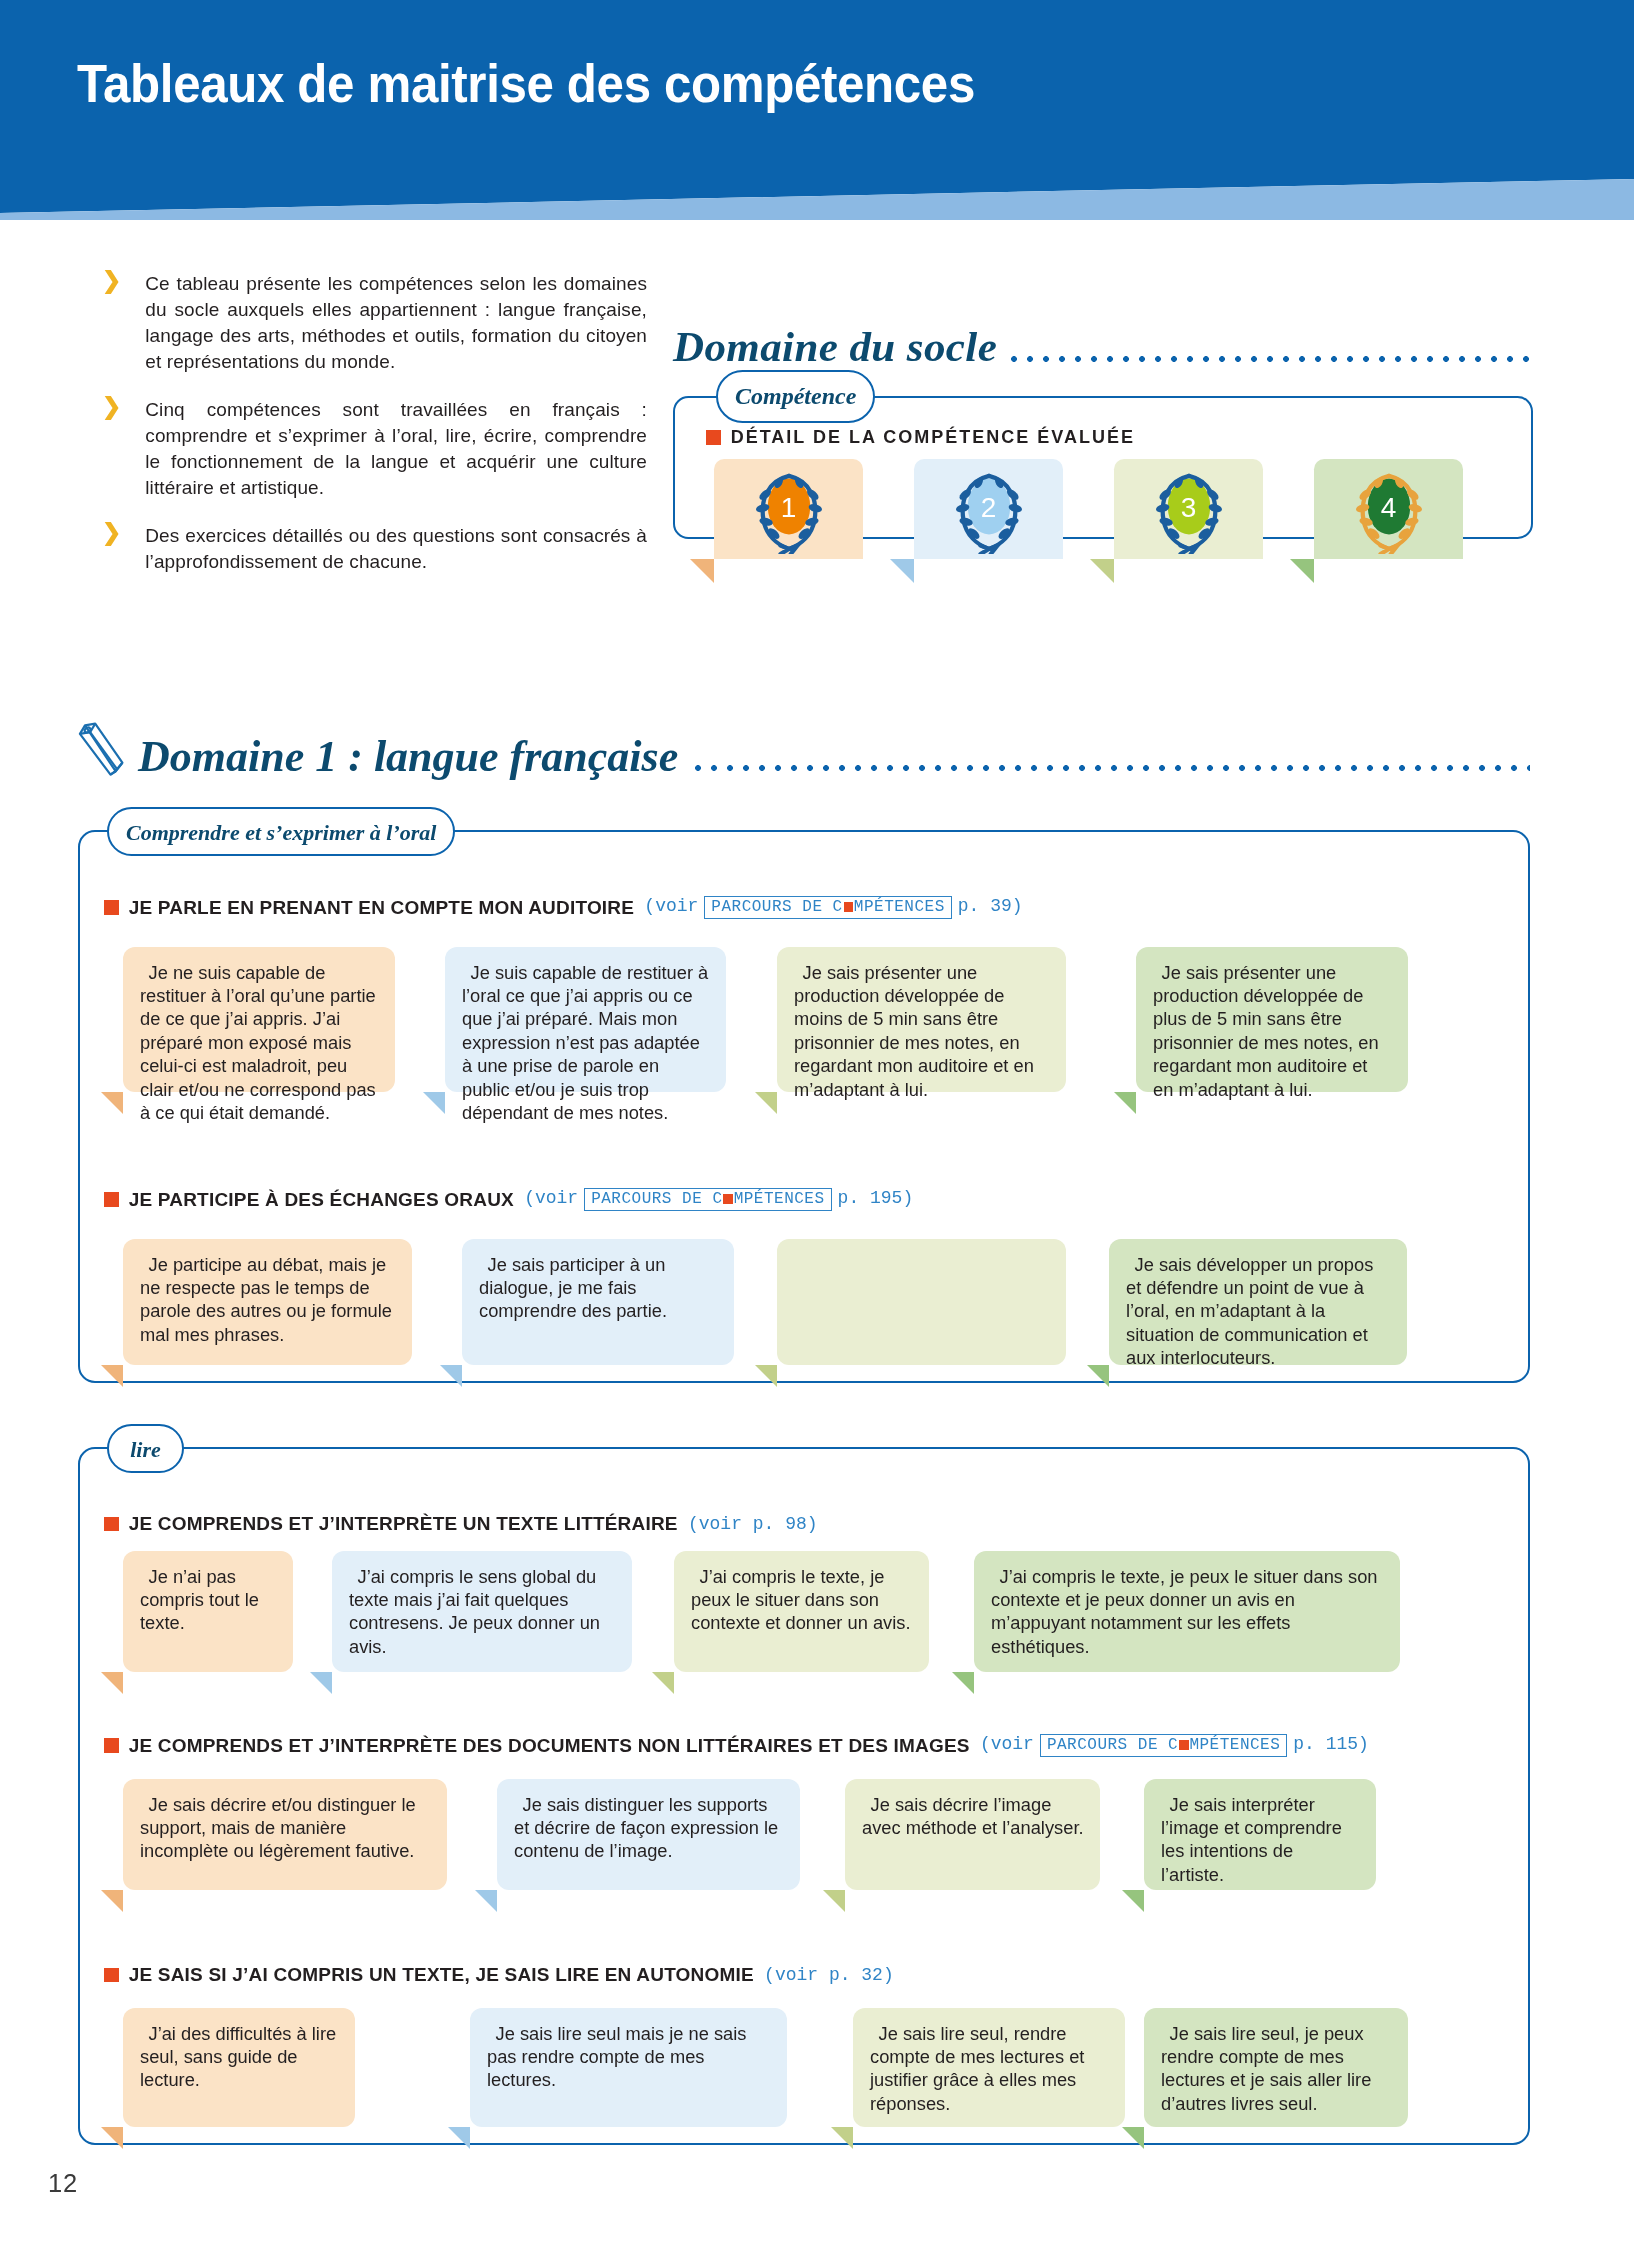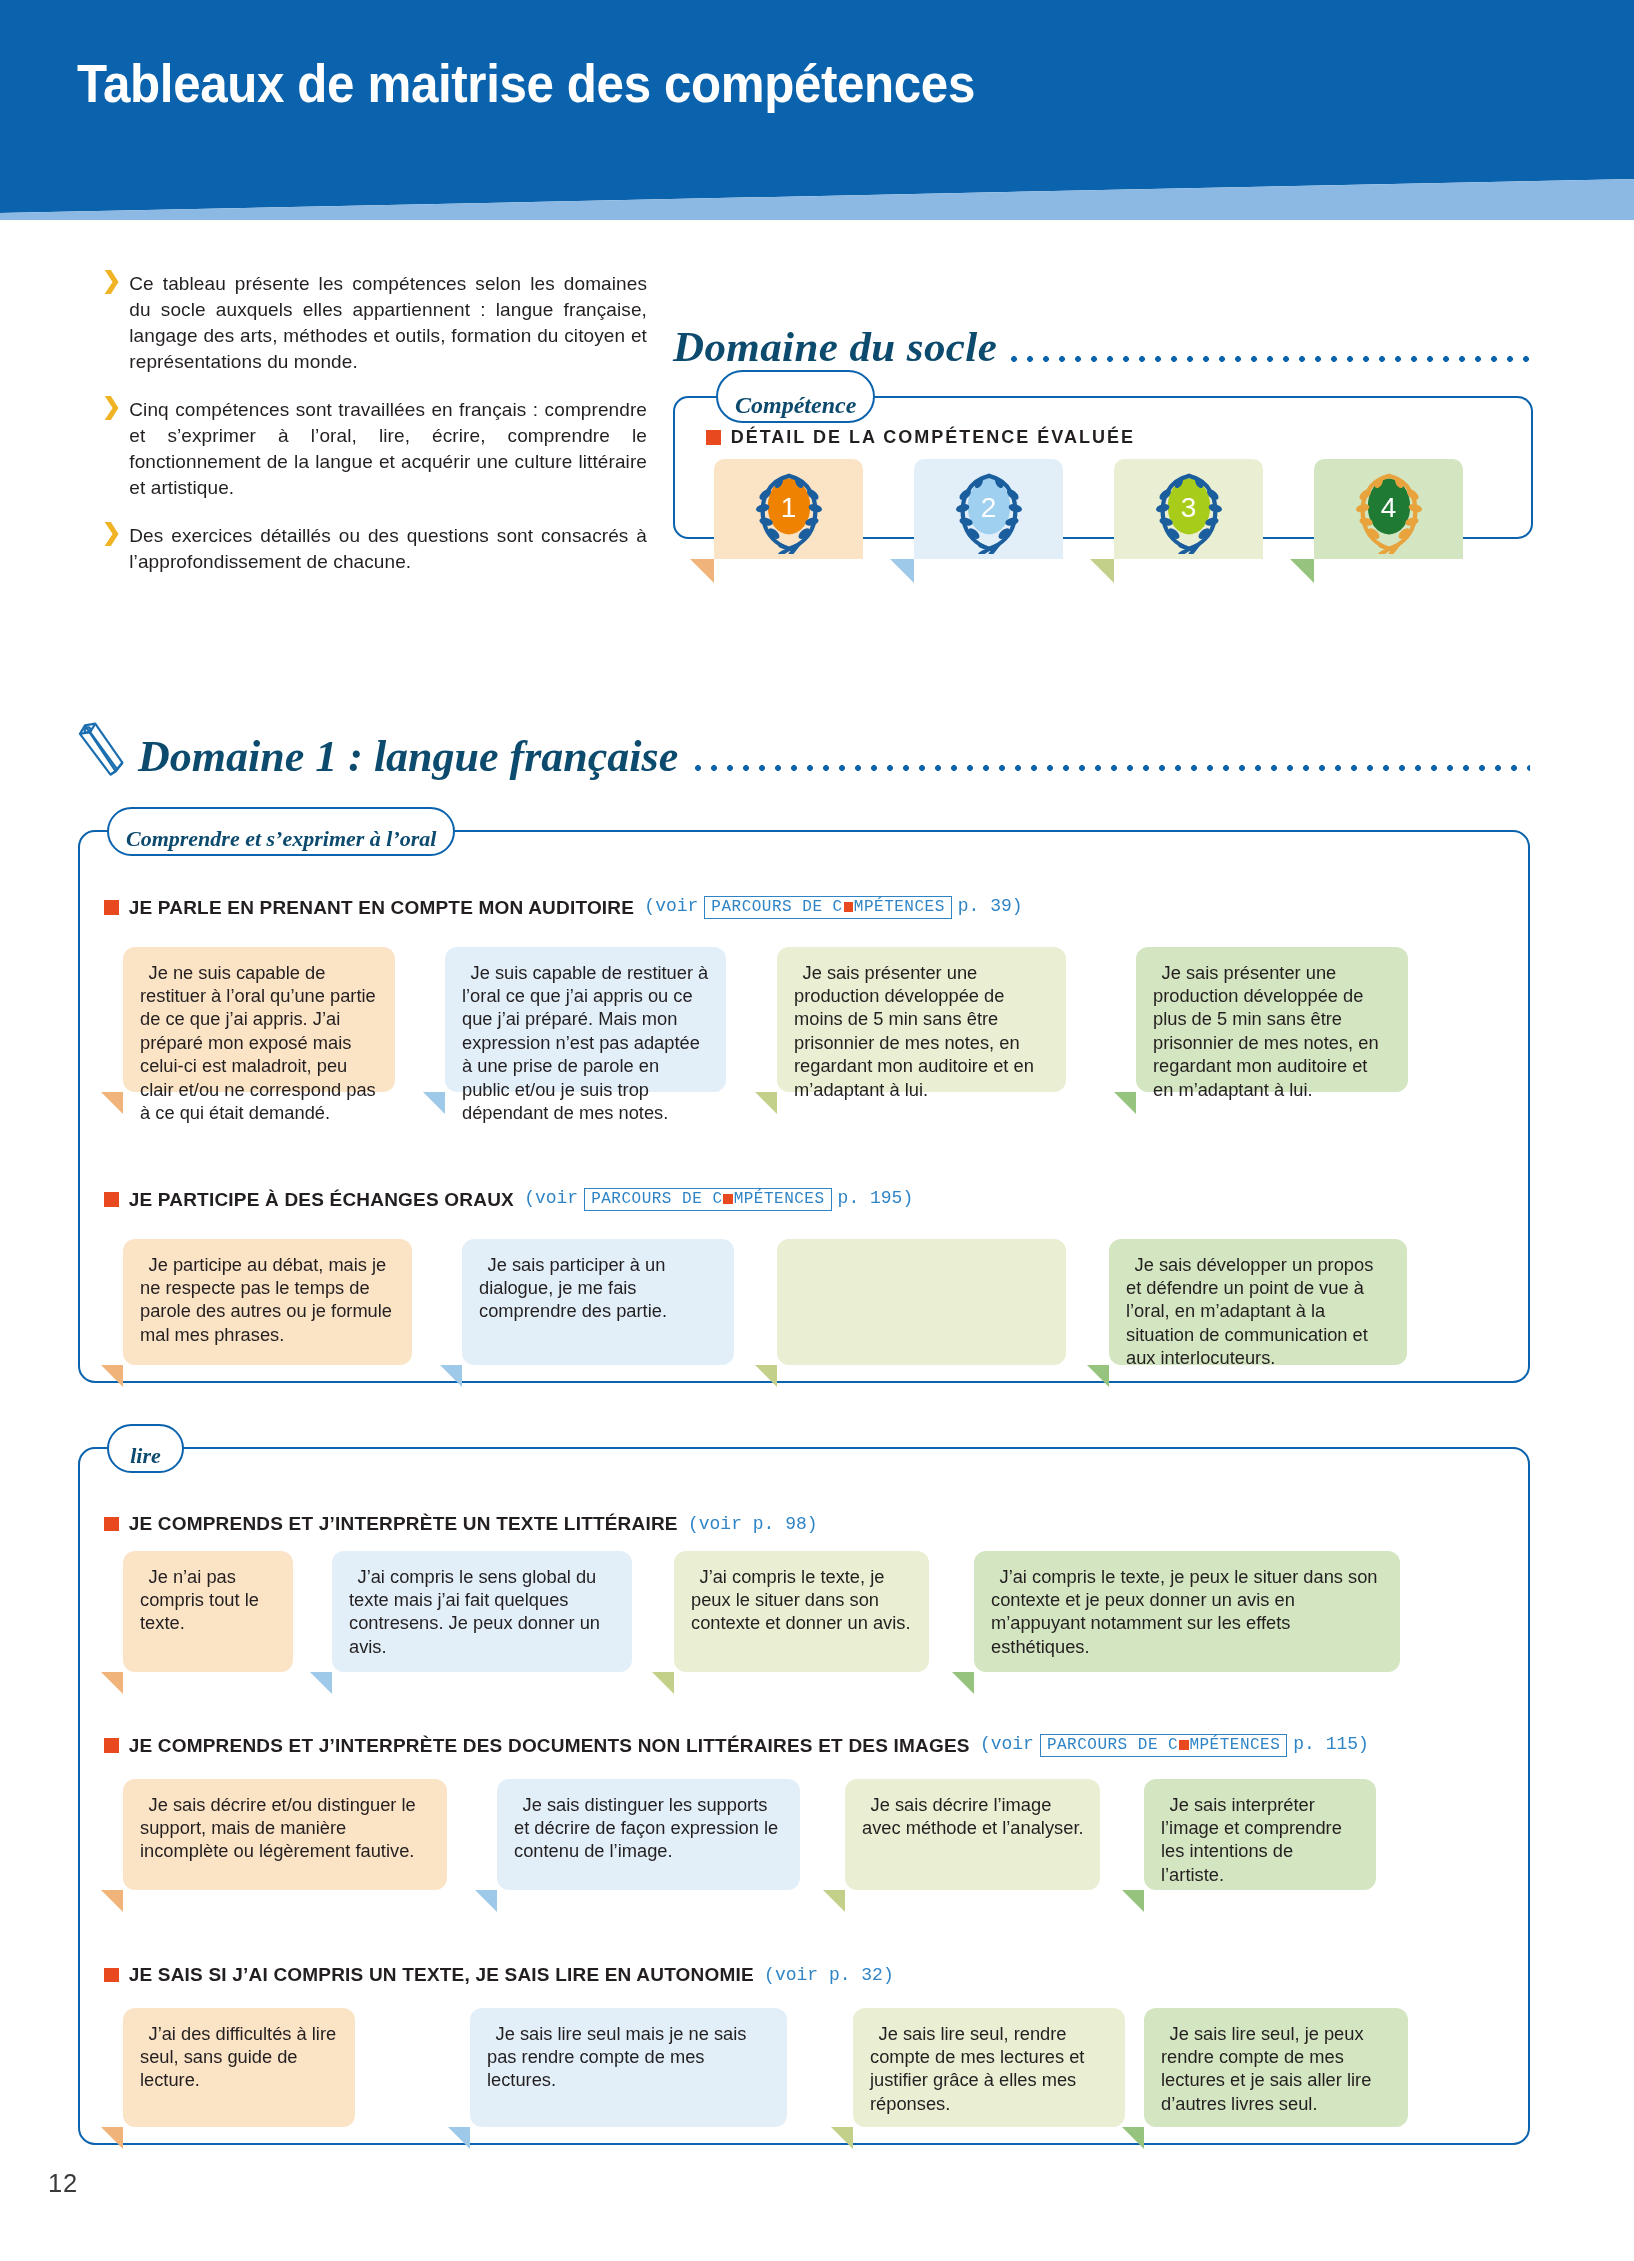--- a/index.html
+++ b/index.html
@@ -66,20 +66,21 @@
     line-height: 22px;
     margin-top: -1.7px;
   }
   .intro-text {
     font-family: "Liberation Sans Narrow", "Liberation Sans", sans-serif;
     font-size: 19px;
     line-height: 26px;
     color: #231f20;
     text-align: justify;
     letter-spacing: 0.1px;
+    margin-left: 16px;
   }
 
   
   .legend {
     position: absolute;
     left: 673px;
     top: 325px;
     width: 860px;
   }
   .script {
@@ -115,23 +116,23 @@
     border: 2.6px solid #0b63ad;
     border-radius: 15.3px;
     height: 143px;
   }
   .pill {
     position: absolute;
     background: #ffffff;
     border: 2.6px solid #0b63ad;
     border-radius: 29px;
     display: flex;
-    align-items: flex-end;
+    align-items: flex-start;
     justify-content: center;
-    padding: 3px 17px;
+    padding: 12px 17px;
   }
   .pill .script { font-size: 24px; line-height: 25.5px; }
   .legend-pill {
     left: 41px;
     top: -28px;
     height: 53px;
     z-index: 3;
   }
   .legend-label {
     position: absolute;

